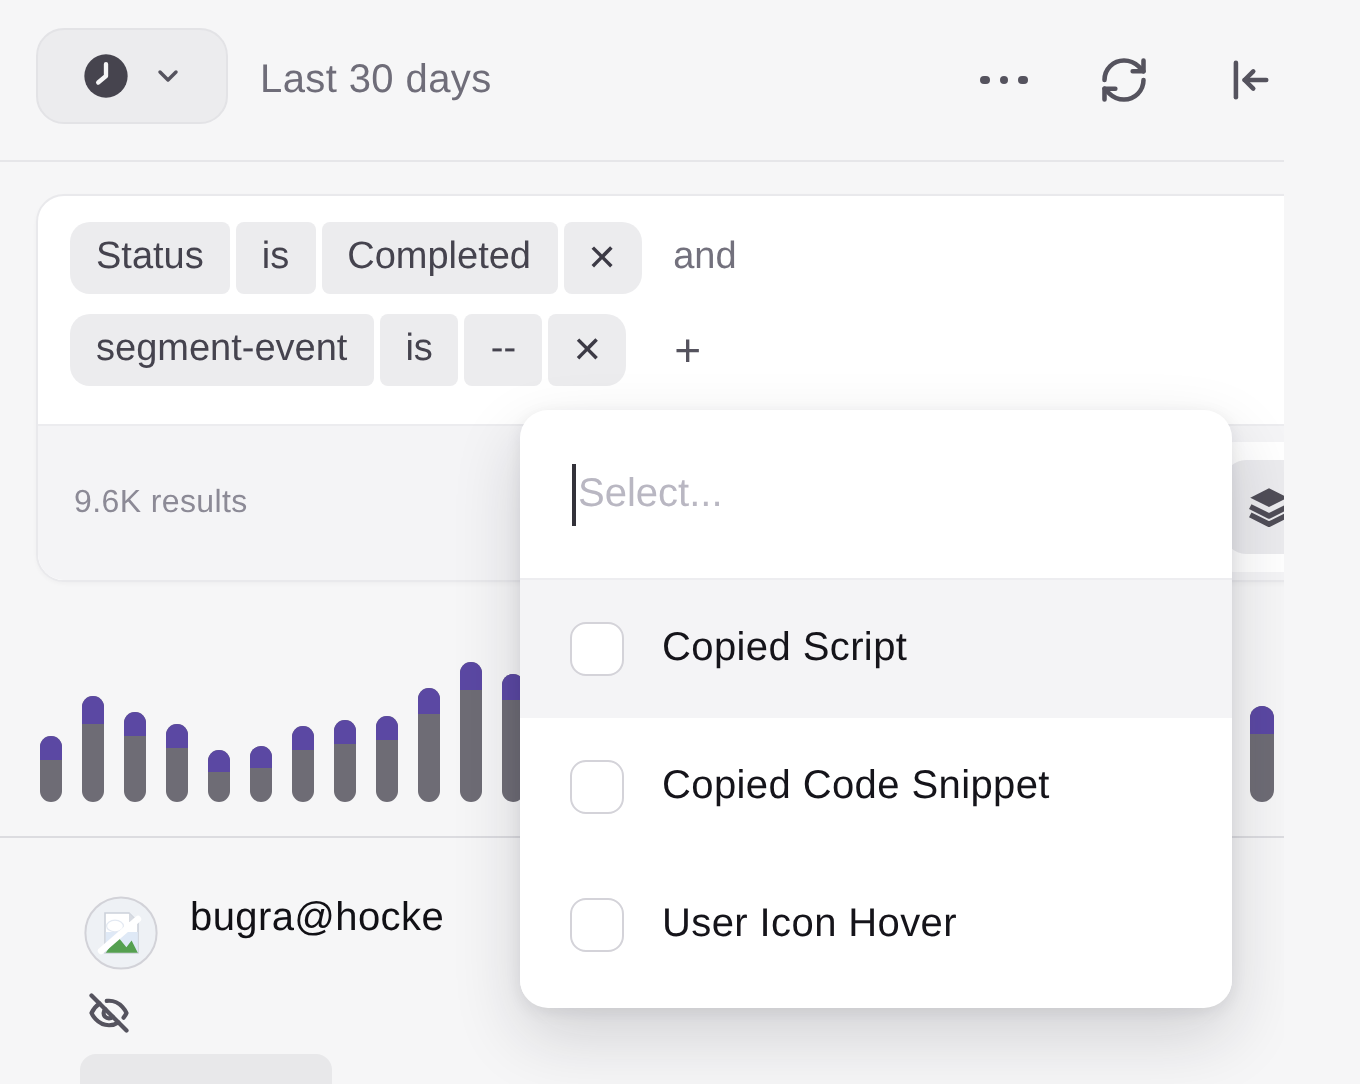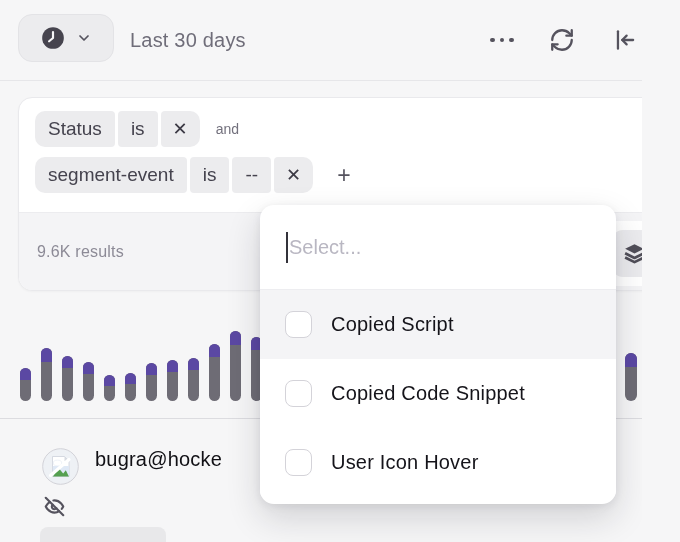--- a/index.html
+++ b/index.html
@@ -23,21 +23,21 @@
   
   .card { position:absolute; left:18px; top:97px; width:644px; height:194px; background:#ffffff;
           border:1px solid #e9e9ec; border-radius:14px; box-shadow:0 1px 2px rgba(0,0,0,.03); }
   .chip-row { position:absolute; left:16px; display:flex; align-items:center; gap:16px; }
   .row-1 { top:13px; } .row-2 { top:59px; }
   .chip { display:flex; gap:3px; }
   .seg { background:#ececee; border:none; font-family:inherit; font-size:19px; color:#45434e;
          padding:7px 13px; border-radius:4px; cursor:pointer; line-height:22px; }
   .seg.first { border-radius:10px 4px 4px 10px;text-align:center; }
   .seg.last  { border-radius:4px 10px 10px 4px; font-size:18px; color:#3c3a45; padding:7px 12px; }
-  .conj { background:none; border:none; font-family:inherit; font-size:14px; color:#73717d; cursor:pointer; }
+  .conj { background:none; border:none; font-family:inherit; font-size:19px; color:#73717d; cursor:pointer; }
   .add-btn { background:none; border:none; font-family:inherit; font-size:23px; color:#55535e;
              cursor:pointer; margin-left:8px; line-height:20px; }
   .card-footer { position:absolute; left:0; bottom:0; width:642px; height:78px; background:#f4f4f6;
                  border-top:1px solid #ececef; border-radius:0 0 13px 13px; display:flex; align-items:center; }
   .results { margin-left:18px; font-size:16px; color:#8c8a96; letter-spacing:.2px; }
 
   
   .layers-wrap { position:absolute; left:604px; top:221px; width:58px; height:65px; background:#ffffff;
                  border-radius:13px; z-index:20; }
   .layers-btn { position:absolute; left:8px; top:9px; width:44px; height:47px; background:#ebebee;
@@ -123,20 +123,21 @@
         </svg>
       </span>
     </button>
   </div>
 
   <div class="card">
     <div class="chip-row row-1">
       <div class="chip">
         <button class="seg first">Status</button>
         <button class="seg">is</button>
+        <button class="seg">Completed</button>
         <button class="seg last">✕</button>
       </div>
       <button class="conj">and</button>
     </div>
     <div class="chip-row row-2">
       <div class="chip">
         <button class="seg first">segment-event</button>
         <button class="seg">is</button>
         <button class="seg">--</button>
         <button class="seg last">✕</button>

